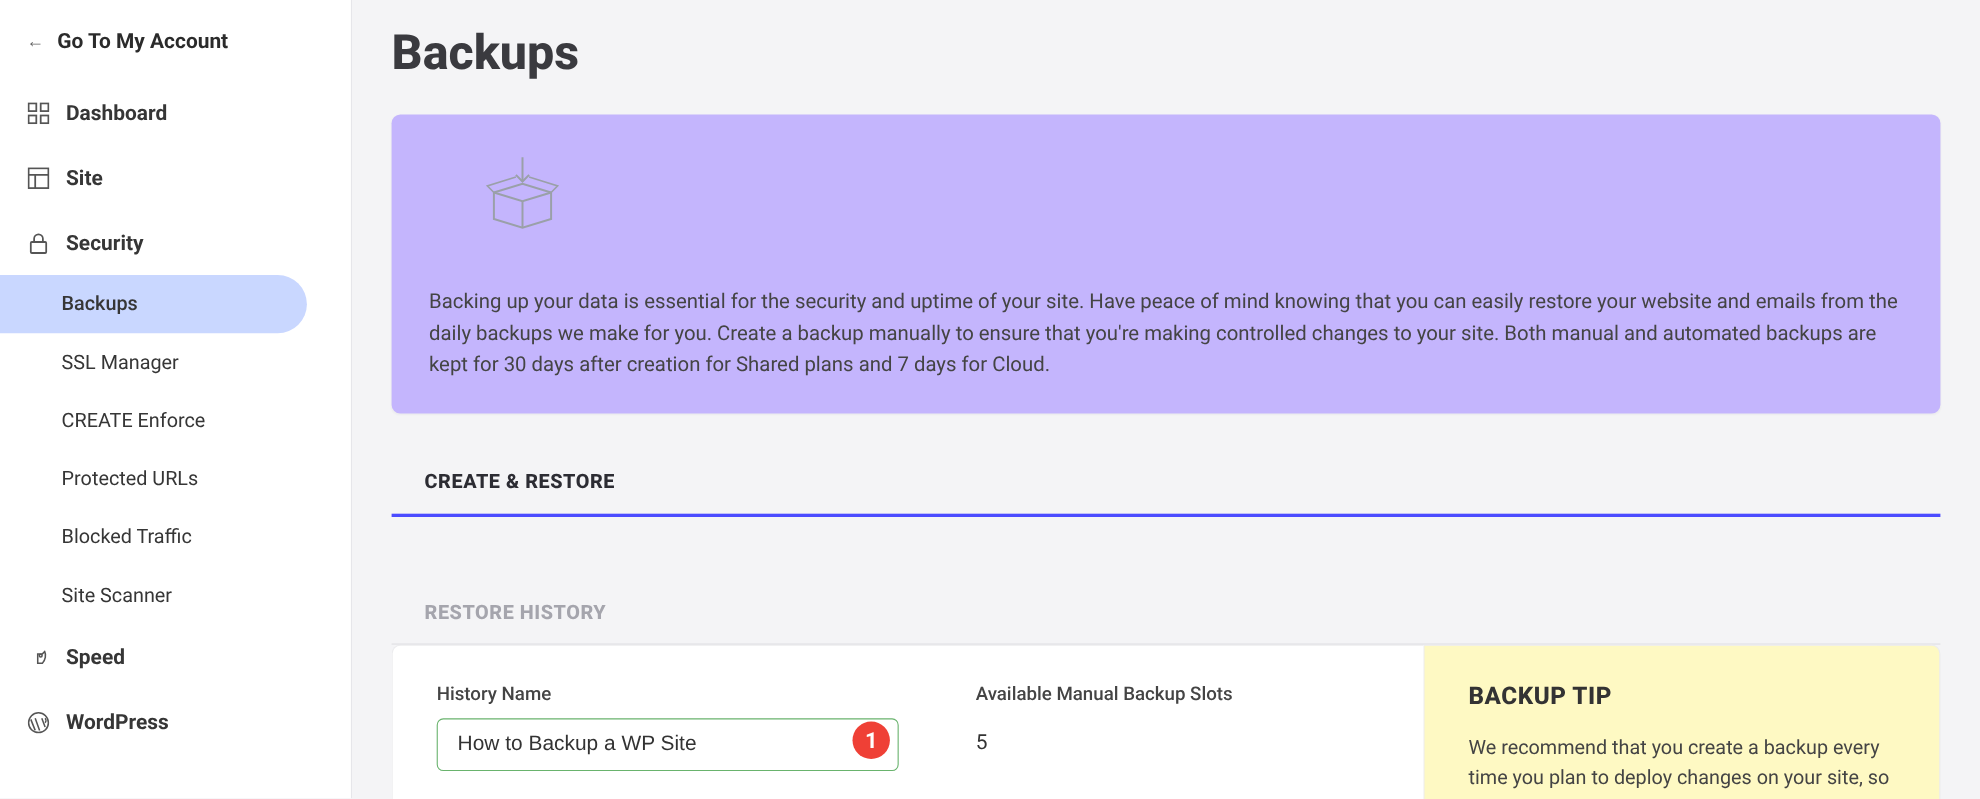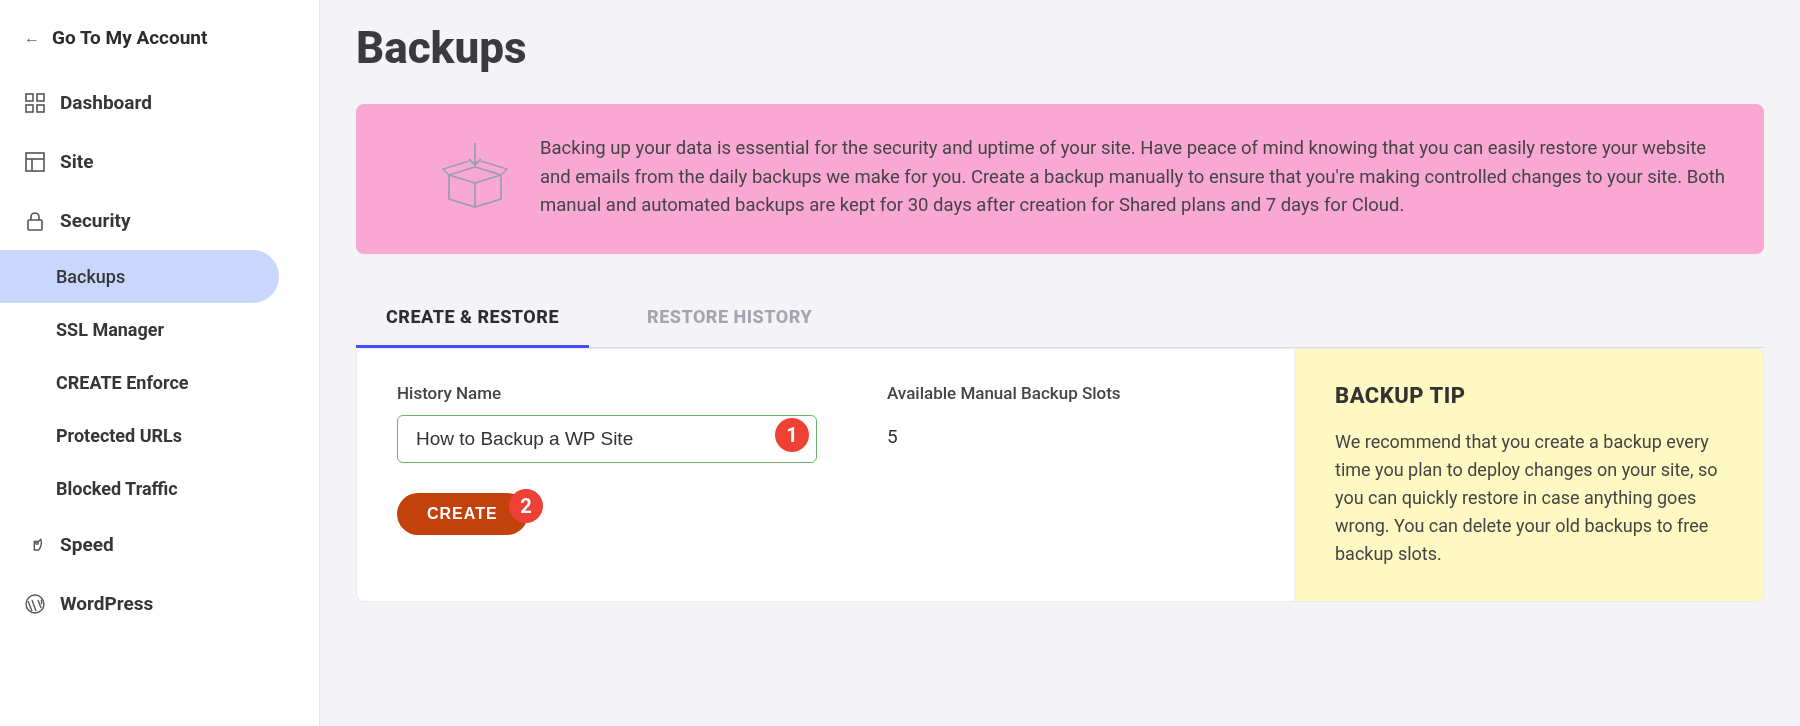--- a/index.html
+++ b/index.html
@@ -49,66 +49,68 @@
     display: flex;
     align-items: center;
     justify-content: center;
     color: #555;
   }
   .nav-sub {
     padding: 16px 24px 16px 56px;
     font-size: 18px;
     color: #363636;
     cursor: pointer;
-    font-weight: bold;
   }
   .nav-sub.active {
     background: #c9d7ff;
     border-top-right-radius: 30px;
     border-bottom-right-radius: 30px;
     margin-right: 40px;
     font-weight: 500;
   }
   .main {
     flex: 1;
     padding: 0 36px 36px 36px;
     overflow: auto;
   }
   .page-title {
     font-size: 44px;
     font-weight: 800;
     color: #3a3a3f;
     padding: 22px 0 30px 0;
   }
   .info-card {
-    background: #f9a8d4;
+    background: #c4b5fd;
     border-radius: 8px;
     padding: 30px 34px;
     display: flex;
+    gap: 36px;
     align-items: flex-start;
     box-shadow: 0 1px 2px rgba(0,0,0,0.04);
+    flex-direction: column;
   }
   .box-icon {
     width: 90px;
     height: 90px;
     flex-shrink: 0;
     display:flex;align-items:center;justify-content:center;
     margin-left: 40px;
     margin-right: 20px;
   }
   .info-text {
     font-size: 18.5px;
     line-height: 1.55;
     color: #444;
   }
   .tabs {
     display: flex;
-    gap: 28px;
+    gap: 60px;
     border-bottom: 1px solid #dedee2;
     margin-top: 34px;
+    flex-direction: column;
   }
   .tab {
     padding: 18px 30px 18px 30px;
     font-size: 18px;
     font-weight: 800;
     letter-spacing: .5px;
     color: #a5a5ad;
     cursor: pointer;
     text-transform: uppercase;
     margin-bottom: -1px;
@@ -243,20 +245,21 @@
         </svg>
     </span>
     <span>Security</span>
   </div>
 
   <div class="nav-sub active"><span>Backups</span></div>
   <div class="nav-sub"><span>SSL Manager</span></div>
   <div class="nav-sub"><span>CREATE Enforce</span></div>
   <div class="nav-sub"><span>Protected URLs</span></div>
   <div class="nav-sub"><span>Blocked Traffic</span></div>
+  <div class="nav-sub"><span>Site Scanner</span></div>
 
   <div class="nav-section">
     <span class="icon-slot">
       <svg width="20" height="20" viewBox="0 0 20 20" fill="none" stroke="#555" stroke-width="1.4">
           <path d="M10 2c3 1 6 5 6 9l-3 3-6-6 3-3c0 0 0-3 0-3z" transform="rotate(45 10 10)"></path>
           <circle cx="12" cy="8" r="1.3"></circle>
         </svg>
     </span>
     <span>Speed</span>
   </div>

